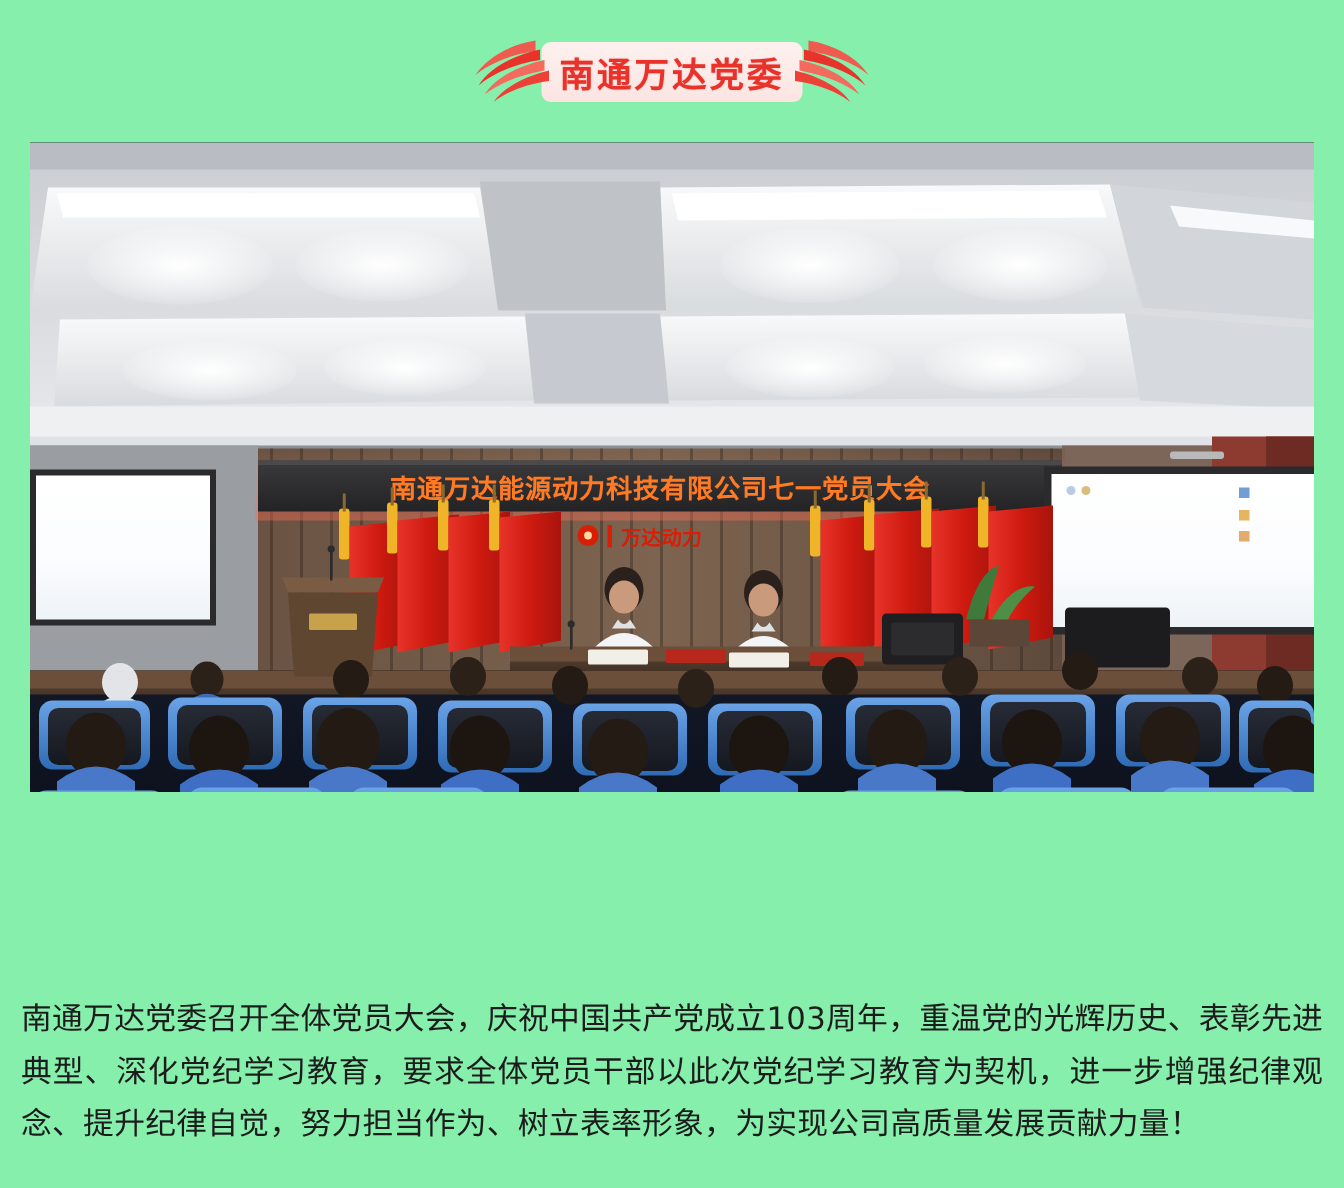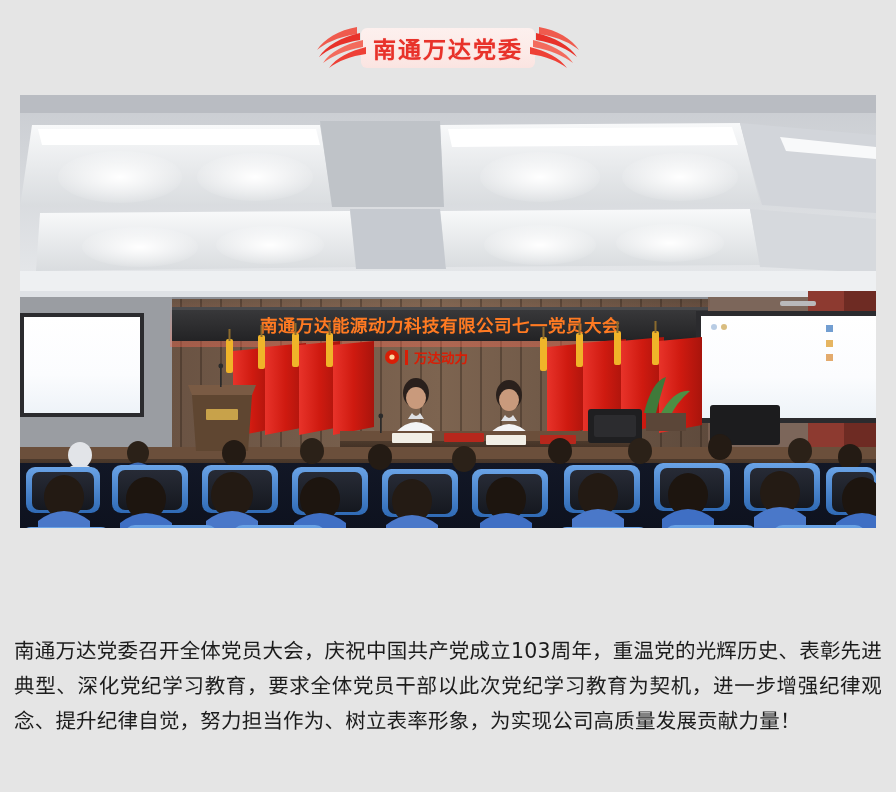--- a/index.html
+++ b/index.html
@@ -3,21 +3,21 @@
 <meta charset="utf-8">
 <title>南通万达党委</title>
 <style>
   * { box-sizing: border-box; margin: 0; padding: 0; }
   html, body {
     width: 896px; height: 792px;
     background: #ffffff;
     font-family: "Liberation Sans", "DejaVu Sans", sans-serif;
     overflow: hidden;
   }
-  .page { position: relative; width: 896px; height: 792px; background:#e5e5e5; }
+  .page { position: relative; width: 896px; height: 792px; background:#86efac; }
 
   
   .header-wrap {
     position: absolute; left: 0; top: 0; width: 896px; height: 95px;
     display: flex; align-items: center; justify-content: center;
   }
   .banner {
     position: relative;
     display: flex; align-items: center; justify-content: center;
     height: 46px; padding: 0 60px;
@@ -43,21 +43,21 @@
   
   .photo {
     position: absolute; left: 20px; top: 95px;
     width: 856px; height: 433px;
     overflow: hidden; background: #0b0d18;
   }
   .photo svg { display:block; width:856px; height:525px; }
 
   
   .article {
-    position: absolute; left: 14px; top: 634px; width: 868px;
+    position: absolute; left: 14px; top: 662px; width: 868px;
     font-family: "DejaVu Sans", "Liberation Sans", sans-serif;
     font-size: 20.5px;
     line-height: 35px;
     color: #1c1c1c;
     text-align: justify;
     letter-spacing: .2px;
   }
 </style>
 </head>
 <body>

